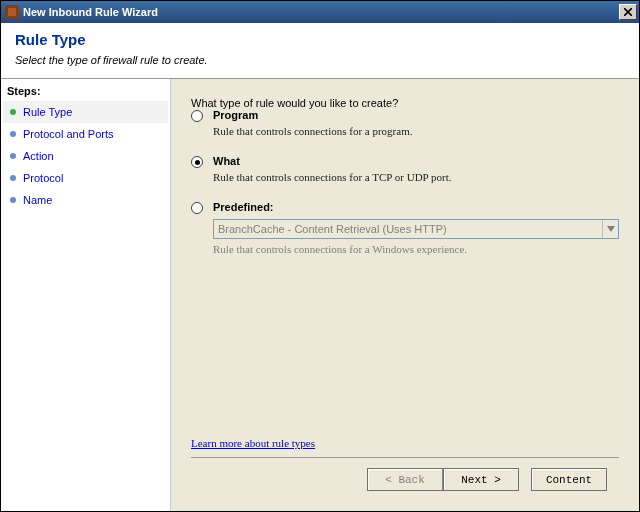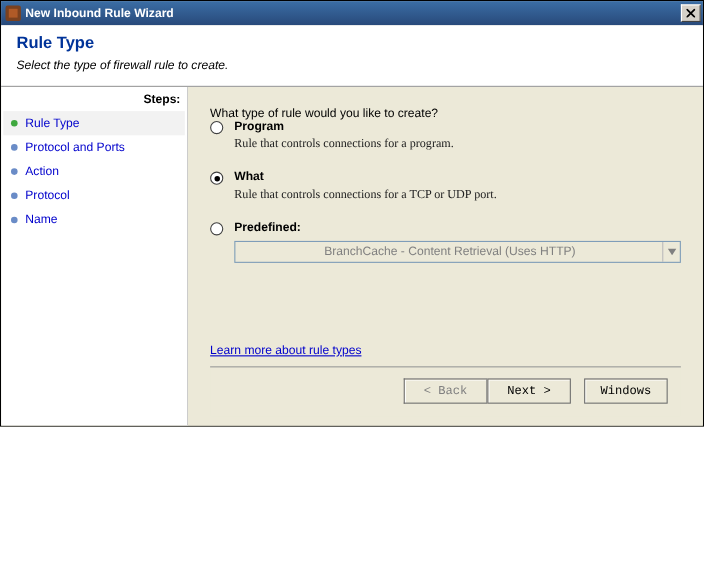--- a/index.html
+++ b/index.html
@@ -1,46 +1,46 @@
 <!DOCTYPE html>
 <html><head>
 <meta charset="utf-8">
 <style>
   * { box-sizing: border-box; }
   html, body { margin: 0; padding: 0; font-family: "Tahoma", "Segoe UI", sans-serif; font-size: 11px; color: #000; }
-  .window { width: 640px; height: 388px; border: 1px solid #000; background: #ece9d8; display: flex; flex-direction: column; }
+  .window { width: 640px; height: 512px; border: 1px solid #000; background: #ece9d8; display: flex; flex-direction: column; }
   .titlebar { height: 22px; background: linear-gradient(to bottom, #3b6ea5 0%, #28497a 100%); color: #fff; display: flex; align-items: center; padding: 0 2px 0 4px; font-size: 11px; font-weight: bold; }
   .titlebar .icon { width: 14px; height: 14px; margin-right: 4px; background: #7a411f; border-radius: 2px; position: relative; }
   .titlebar .icon::after { content: ""; position: absolute; top: 3px; left: 3px; width: 8px; height: 8px; background: #b05a27; }
   .titlebar .close { margin-left: auto; width: 18px; height: 16px; background: #d4d0c8; border: 1px solid #fff; border-right-color: #404040; border-bottom-color: #404040; display: flex; align-items: center; justify-content: center; cursor: pointer; }
   .titlebar .close svg { width: 8px; height: 8px; }
   .header { padding: 8px 14px 12px 14px; background: #fff; border-bottom: 1px solid #999; }
   .header h1 { margin: 0 0 6px 0; font-size: 15px; font-weight: bold; color: #003399; }
   .header .subtitle { font-size: 11px; color: #000; font-style: italic; }
   .body { flex: 1; display: flex; overflow: hidden; }
   .sidebar { width: 170px; background: #fff; border-right: 1px solid #ccc; padding: 6px 2px; }
-  .sidebar h2 { margin: 0 4px 4px 4px; font-size: 11px; font-weight: bold; text-align: right; }
+  .sidebar h2 { margin: 0 4px 4px 4px; font-size: 11px; font-weight: bold; }
   .steps { list-style: none; margin: 0; padding: 0; }
   .steps li { padding: 5px 6px 5px 20px; position: relative; cursor: default; color: #0000cc; }
   .steps li.current { background: #f2f2f2; color: #0000cc; }
   .steps li .bullet { position: absolute; left: 7px; top: 8px; width: 6px; height: 6px; border-radius: 50%; background: #3fa83f; }
   .steps li.inactive .bullet { background: #6a8cc7; }
   .content { flex: 1; background: #ece9d8; padding: 18px 20px 8px 20px; display: flex; flex-direction: column; position: relative; }
   .question { }
   .opt { margin-bottom: 18px; padding-left: 22px; position: relative; }
   .opt .radio { position: absolute; left: 0; top: 1px; width: 12px; height: 12px; border: 1px solid #404040; background: #fff; border-radius: 50%; display: flex; align-items: center; justify-content: center; cursor: pointer; }
   .opt.selected .radio::after { content: ""; width: 5px; height: 5px; background: #000; border-radius: 50%; }
   .opt .label { font-weight: bold; }
   .opt .desc { margin-top: 4px; color: #222; font-family: Liberation Serif, serif; }
   .opt.pre .desc { color: #808080; }
-  .predef-select { margin-top: 6px; height: 20px; width: 100%; border: 1px solid #7f9db9; background: #ece9d8; color: #808080; padding: 2px 18px 2px 4px; font-size: 11px; position: relative; display: flex; align-items: center; justify-content: center; }
+  .predef-select { margin-top: 6px; height: 20px; width: 100%; border: 1px solid #7f9db9; background: #ece9d8; color: #808080; padding: 2px 18px 2px 4px; font-size: 11px; position: relative; display: flex; align-items: center; }
   .predef-select .arrowbox { position: absolute; right: 0; top: 0; width: 16px; height: 100%; border-left: 1px solid #bbb; display: flex; align-items: center; justify-content: center; }
   .predef-select .arrowbox svg { width: 8px; height: 6px; fill: #808080; }
   .learn { margin-top: auto; margin-bottom: 8px; }
-  .learn a { color: #0000cc; text-decoration: underline; cursor: pointer; font-size: 11px; }
+  .learn a { color: #0000cc; text-decoration: underline; cursor: pointer; font-size: 11px; font-family: Liberation Serif, serif; }
   .buttons { border-top: 1px solid #999; padding: 10px 12px 12px 0; display: flex; justify-content: flex-end; gap: 12px; background: #ece9d8; }
   .btn { min-width: 76px; height: 23px; border: 1px solid #707070; background: #ece9d8; font-size: 11px; padding: 0 10px; cursor: pointer; box-shadow: 1px 1px 0 #fff inset; font-family: Liberation Mono, monospace; }
   .btn[disabled] { color: #808080; cursor: default; }
   .btn.group-left { margin-right: -12px; border-right-color:#888; }
 </style>
 </head>
 <body>
 
 <div class="window">
   <div class="titlebar">
@@ -89,27 +89,28 @@
         <div class="radio"></div>
         <div class="label">Predefined:</div>
         <div class="predef-select">
           <span>BranchCache - Content Retrieval (Uses HTTP)</span>
           <div class="arrowbox">
             <svg viewBox="0 0 8 6">
                 <path d="M0 0 L8 0 L4 6 Z"></path>
               </svg>
           </div>
         </div>
+        <div class="desc">Rule that controls connections for a Windows experience.</div>
       </div>
 
 
       <div class="learn">
         <a>Learn more about rule types</a>
       </div>
 
       <div class="buttons">
         <button class="btn group-left" disabled="">&lt; Back</button>
         <button class="btn">Next &gt;</button>
-        <button class="btn">Windows</button>
+        <button class="btn">Content</button>
       </div>
     </div>
   </div>
 </div>
 
 </body></html>

